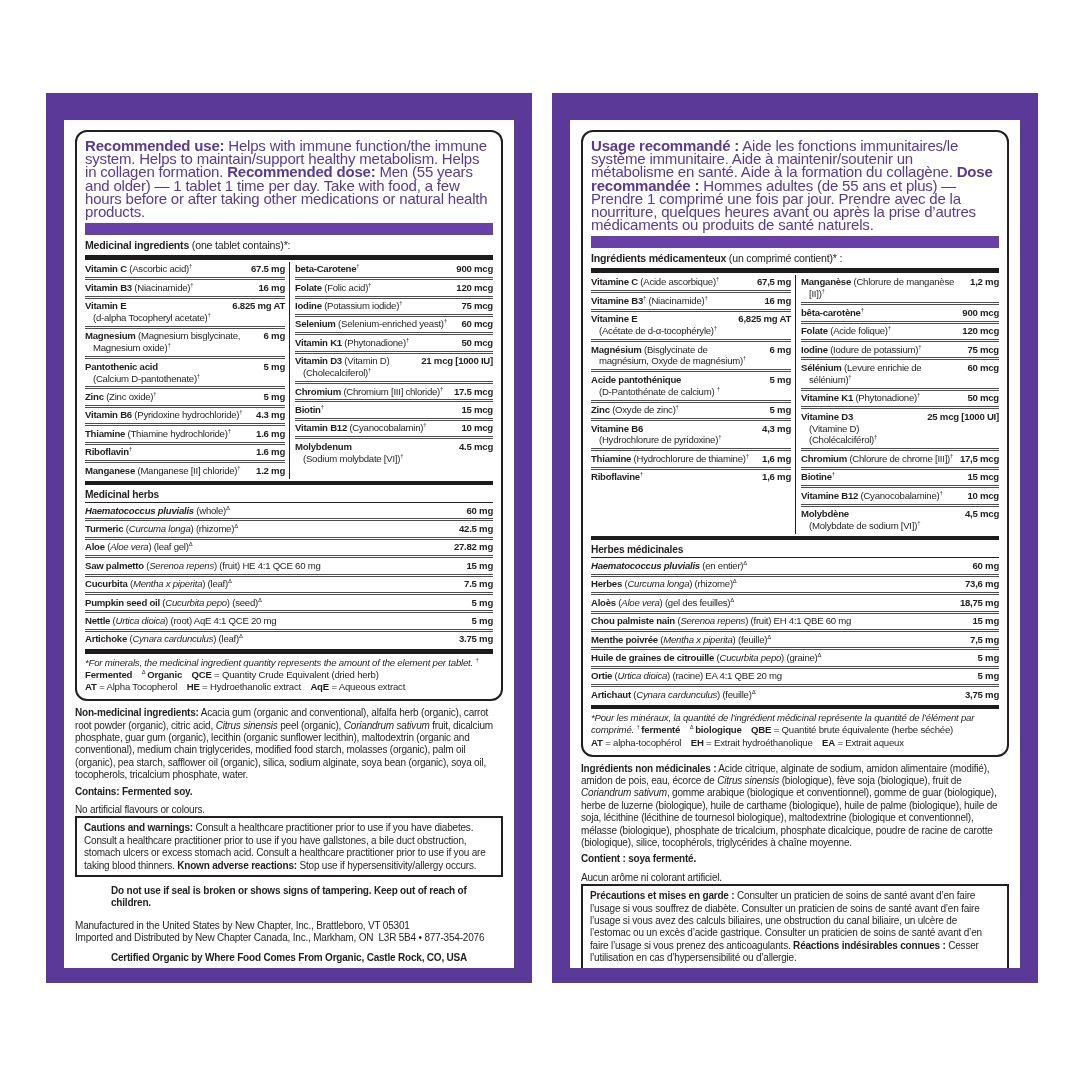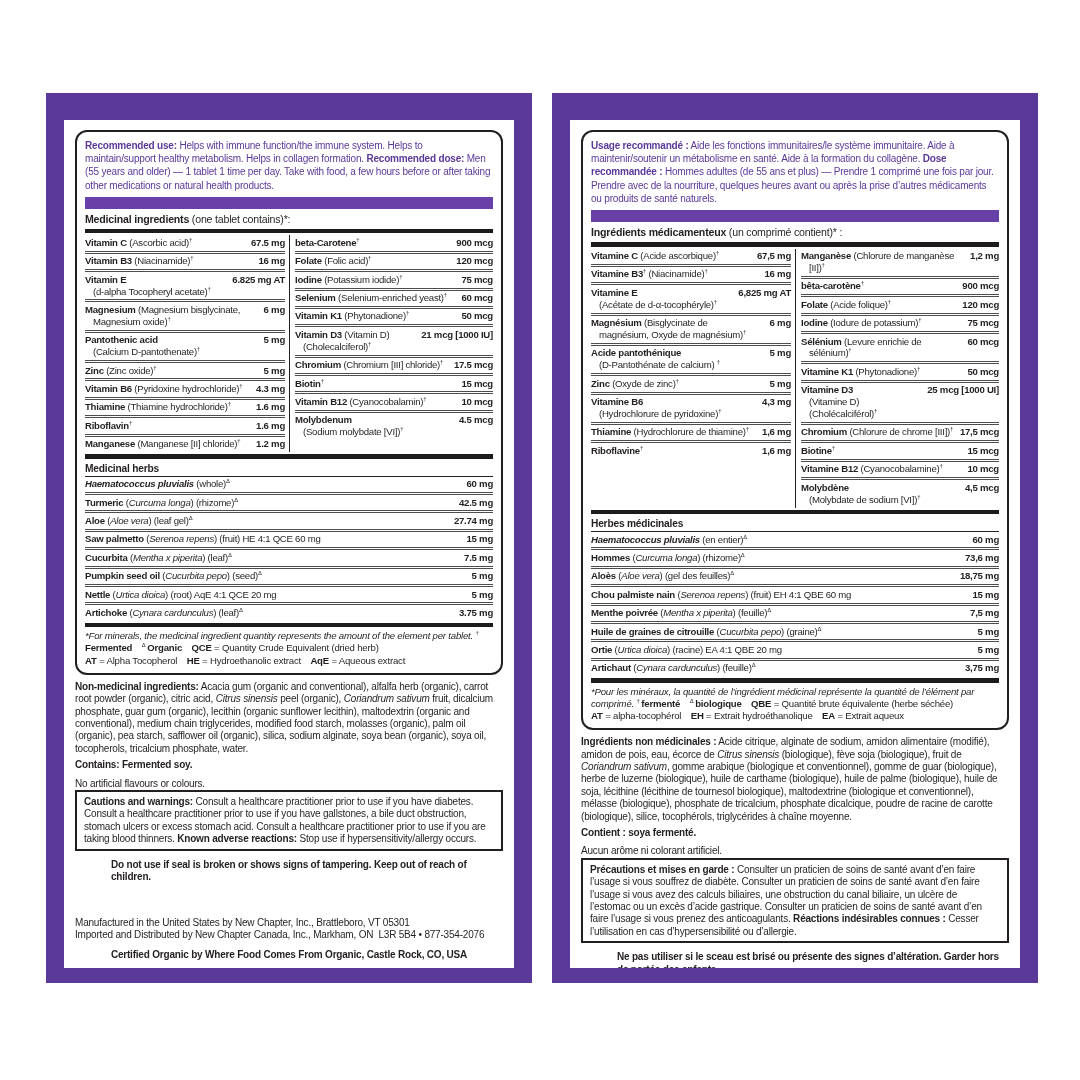--- a/index.html
+++ b/index.html
@@ -33,21 +33,21 @@
     flex-direction:column;
     overflow:hidden;
   }
   .info-box{
     border:2.5px solid var(--ink);
     border-radius:12px;
     padding:7px 8px 6px;
   }
   .recommended{
     color:var(--purple);
-    font-size:10px;
+    font-size:15px;
     line-height:13.2px;
     font-weight:500;
   }
   .purple-bar{
     height:12px;
     background:var(--bar-purple);
     margin:5px 0 4px;
   }
   .ing-heading{
     font-size:10.6px;
@@ -222,21 +222,21 @@
           <div class="ing-row">
             <span class="ing-name"><b><i>Haematococcus pluvialis</i></b> (whole)<sup>Δ</sup></span>
             <span class="ing-val">60 mg</span>
           </div>
           <div class="ing-row">
             <span class="ing-name"><b>Turmeric</b> (<i>Curcuma longa</i>) (rhizome)<sup>Δ</sup></span>
             <span class="ing-val">42.5 mg</span>
           </div>
           <div class="ing-row">
             <span class="ing-name"><b>Aloe</b> (<i>Aloe vera</i>) (leaf gel)<sup>Δ</sup></span>
-            <span class="ing-val">27.74 mg</span>
+            <span class="ing-val">27.82 mg</span>
           </div>
           <div class="ing-row">
             <span class="ing-name"><b>Saw palmetto</b> (<i>Serenoa repens</i>) (fruit) HE 4:1 QCE 60 mg</span>
             <span class="ing-val">15 mg</span>
           </div>
           <div class="ing-row">
             <span class="ing-name"><b>Cucurbita</b> (<i>Mentha x piperita</i>) (leaf)<sup>Δ</sup></span>
             <span class="ing-val">7.5 mg</span>
           </div>
           <div class="ing-row">
@@ -367,21 +367,21 @@
           </div>
       </div>
       <div class="black-bar"></div>
       <p class="herbs-heading">Herbes médicinales</p>
       <div class="herb-list">
           <div class="ing-row">
             <span class="ing-name"><b><i>Haematococcus pluvialis</i></b> (en entier)<sup>Δ</sup></span>
             <span class="ing-val">60 mg</span>
           </div>
           <div class="ing-row">
-            <span class="ing-name"><b>Hommes</b> (<i>Curcuma longa</i>) (rhizome)<sup>Δ</sup></span>
+            <span class="ing-name"><b>Herbes</b> (<i>Curcuma longa</i>) (rhizome)<sup>Δ</sup></span>
             <span class="ing-val">73,6 mg</span>
           </div>
           <div class="ing-row">
             <span class="ing-name"><b>Aloès</b> (<i>Aloe vera</i>) (gel des feuilles)<sup>Δ</sup></span>
             <span class="ing-val">18,75 mg</span>
           </div>
           <div class="ing-row">
             <span class="ing-name"><b>Chou palmiste nain</b> (<i>Serenoa repens</i>) (fruit) EH 4:1 QBE 60 mg</span>
             <span class="ing-val">15 mg</span>
           </div>

